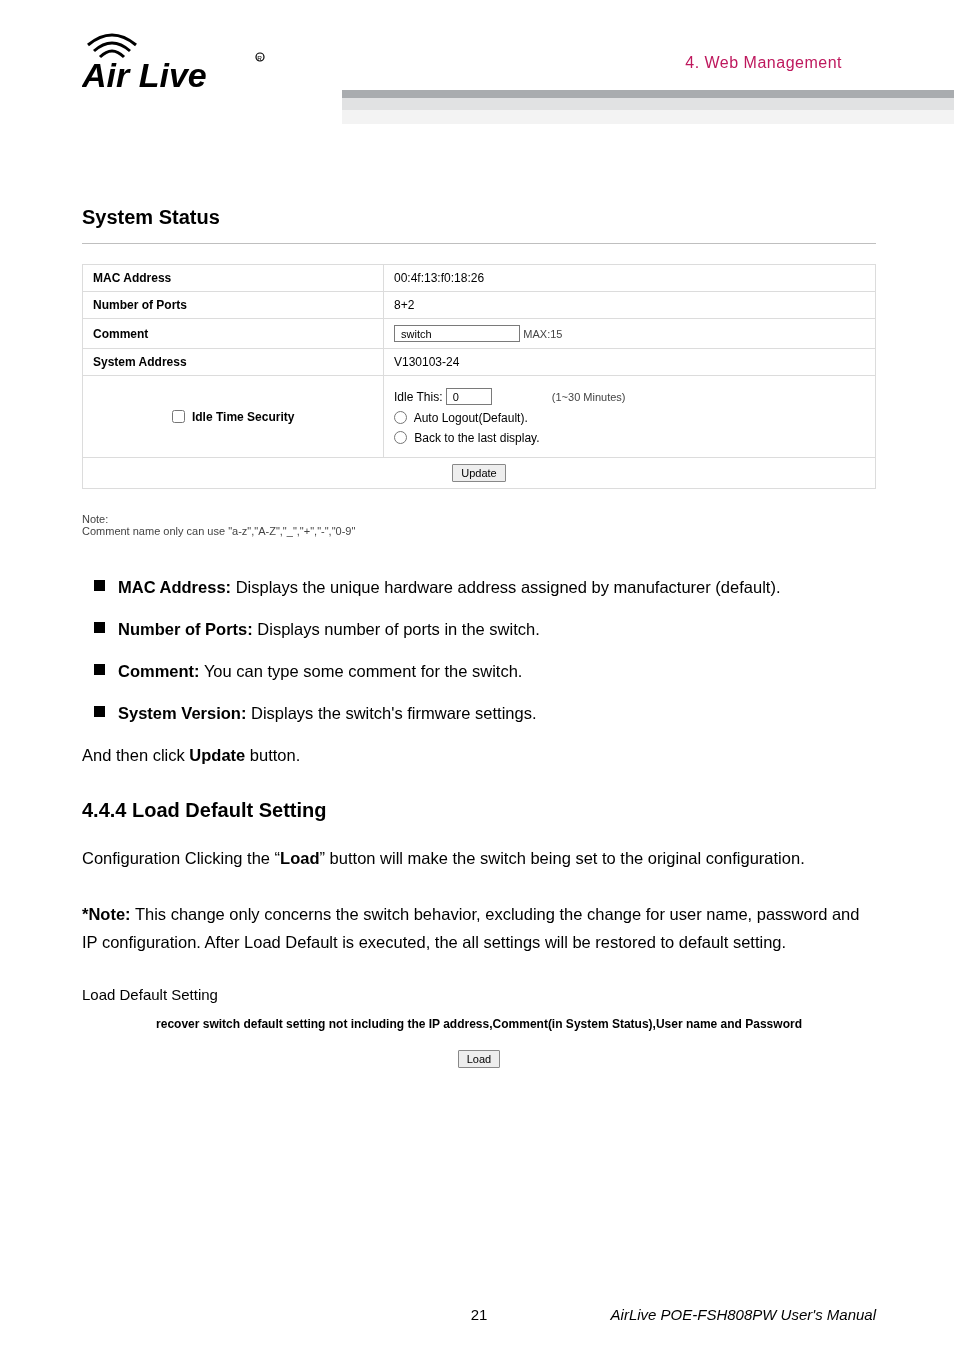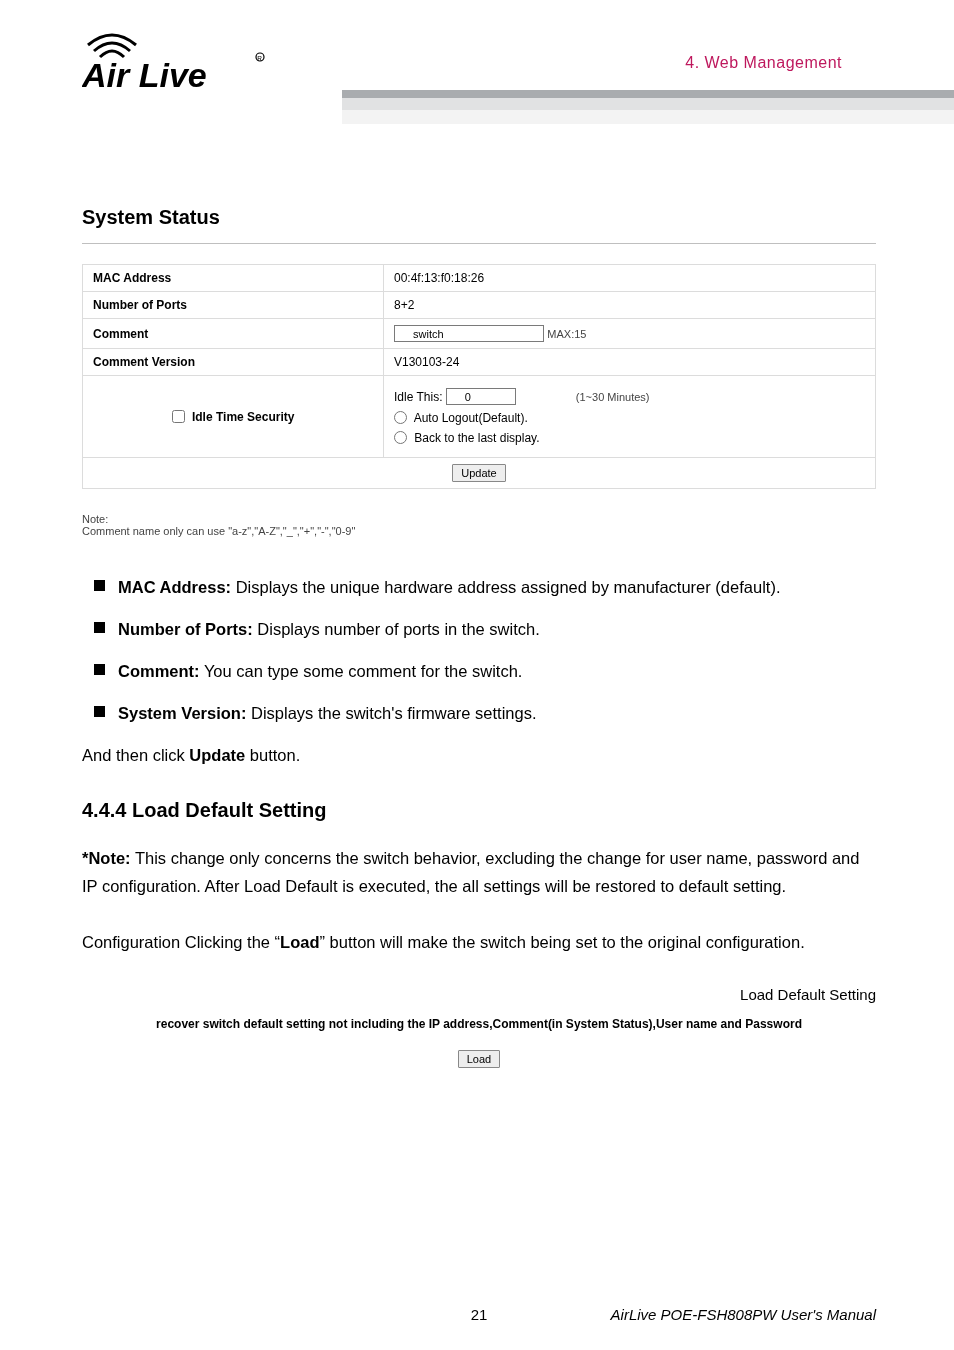--- a/index.html
+++ b/index.html
@@ -72,21 +72,21 @@
   .sys-table .lbl {
     width: 280px;
     font-weight: bold;
     font-size: 12px;
   }
   .sys-table .center-lbl {
     text-align: center;
   }
   .sys-input {
     font-size: 11px;
-    padding: 0 18px;
+    padding: 0 6px;
     height: 15px;
     width: 112px;
     border: 1px solid #7a7a7a;
   }
   .sys-input.small {
     width: 32px;
     text-align: left;
   }
   .note-block {
     font-size: 11px;
@@ -138,21 +138,21 @@
     font-size: 16.5px;
     line-height: 1.7;
     margin: 6px 0 28px 0;
   }
   .h2 {
     font-size: 20px;
     font-weight: bold;
     margin: 30px 0 22px 0;
   }
   .load-title {
-    text-align: right;
+    text-align: left;
     font-size: 15px;
     margin: 30px 0 14px 0;
   }
   .load-desc {
     text-align: center;
     font-size: 12px;
     font-weight: bold;
     margin-bottom: 18px;
   }
   .load-btn-row {
@@ -221,21 +221,21 @@
         <td>8+2</td>
       </tr>
       <tr>
         <td class="lbl">Comment</td>
         <td>
           <input class="sys-input" type="text" value="switch" style="">
           <span class="max-lbl">MAX:15</span>
         </td>
       </tr>
       <tr>
-        <td class="lbl">Comment Version</td>
+        <td class="lbl">System Address</td>
         <td>V130103-24</td>
       </tr>
       <tr>
         <td class="lbl center-lbl">
           <input type="checkbox" style="">
           <span>Idle Time Security</span>
         </td>
         <td>
           <div class="idle-row-line">
             <span>Idle This:</span>
@@ -281,25 +281,25 @@
       </li>
     </ul>
 
     <p class="body-text">
       <span>And then click </span><span class="bold">Update</span><span> button.</span>
     </p>
 
     <div class="h2">4.4.4 Load Default Setting</div>
 
     <p class="body-text">
+      <span>Configuration Clicking the “</span><span class="bold">Load</span><span>” button will make the switch being set to the original configuration.</span>
+    </p>
+
+    <p class="body-text">
       <span class="bold">*Note:</span><span> This change only concerns the switch behavior, excluding the change for user name, password and IP configuration. After Load Default is executed, the all settings will be restored to default setting.</span>
-    </p>
-
-    <p class="body-text">
-      <span>Configuration Clicking the “</span><span class="bold">Load</span><span>” button will make the switch being set to the original configuration.</span>
     </p>
 
     <div class="load-title">Load Default Setting</div>
     <div class="load-desc">recover switch default setting not including the IP address,Comment(in System Status),User name and Password</div>
     <div class="load-btn-row">
       <button class="btn">Load</button>
     </div>
 
   </div>
 

